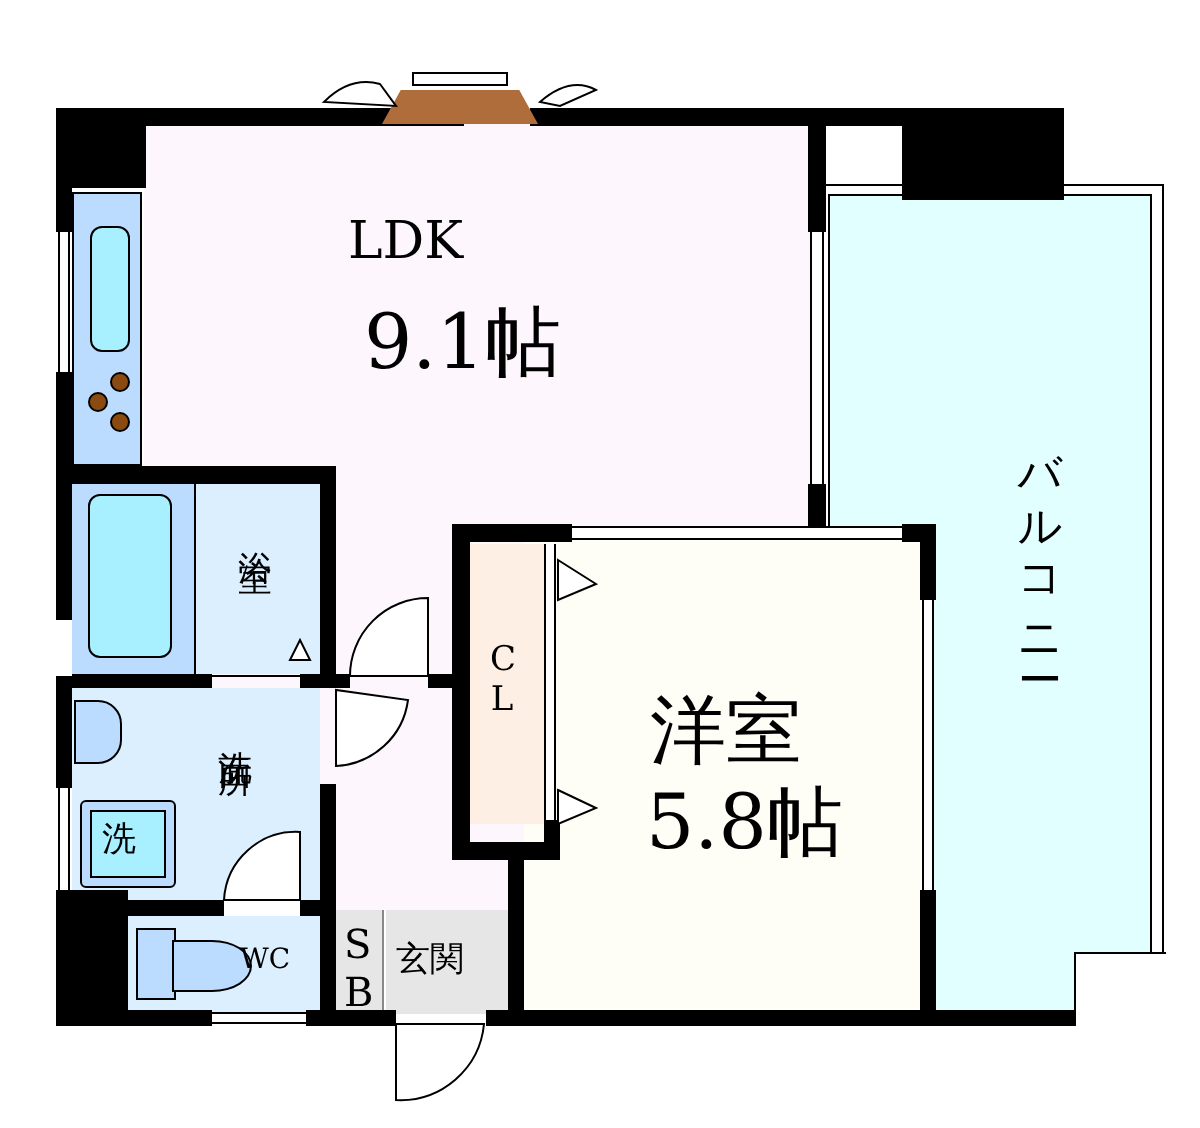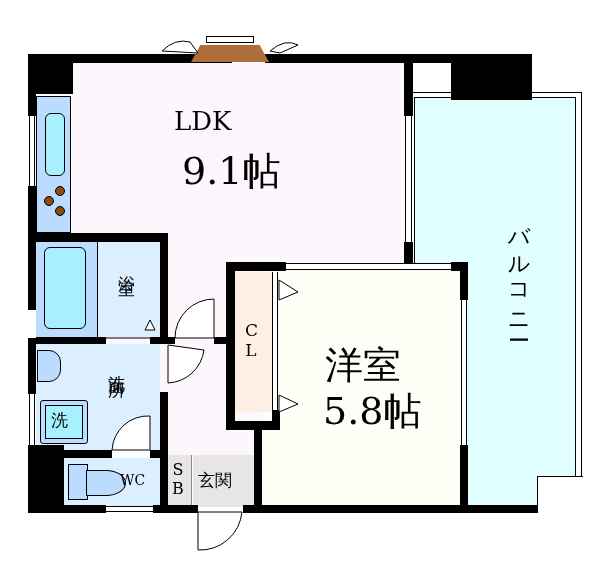--- a/index.html
+++ b/index.html
@@ -46,21 +46,21 @@
 <div class="abs" style="left:68px;top:464px;width:20px;height:36px;background:#bcdcff;border:1px solid #000;"></div>
 <div class="abs" style="left:86px;top:470px;width:40px;height:26px;background:#bcdcff;border:1px solid #000;border-radius:0 50% 50% 0;"></div>
 <div class="room-label" style="left:120px;top:473px;font-size:14px;">WC</div>
 
 <div class="abs" style="left:234px;top:272px;width:38px;height:140px;background:#fdefe4;"></div>
 <div class="room-label" style="left:245px;top:320px;font-size:17px;line-height:1.2;width:18px;">
   <span style="display:block;word-break:break-all;width:12px;">CL</span>
 </div>
 
 <div class="abs" style="left:168px;top:455px;width:24px;height:52px;background:#e6e6e6;border-right:1px solid #888;"></div>
-<div class="room-label" style="left:172px;top:460px;font-size:16px;line-height:1.2;width:12px;">
+<div class="room-label" style="left:172px;top:460px;font-size:20px;line-height:1.2;width:12px;">
   <span style="display:block;word-break:break-all;width:12px;">SB</span>
 </div>
 <div class="abs" style="left:193px;top:455px;width:62px;height:52px;background:#e6e6e6;"></div>
 <div class="room-label" style="left:198px;top:472px;font-size:17px;">玄関</div>
 
 <div class="wall" style="left:28px;top:54px;width:204px;height:9px;"></div>
 <div class="wall" style="left:265px;top:54px;width:267px;height:9px;"></div>
 <div class="wall" style="left:28px;top:54px;width:45px;height:40px;"></div>
 <div class="wall" style="left:451px;top:54px;width:81px;height:46px;"></div>
 <div class="wall" style="left:404px;top:54px;width:9px;height:62px;"></div>

